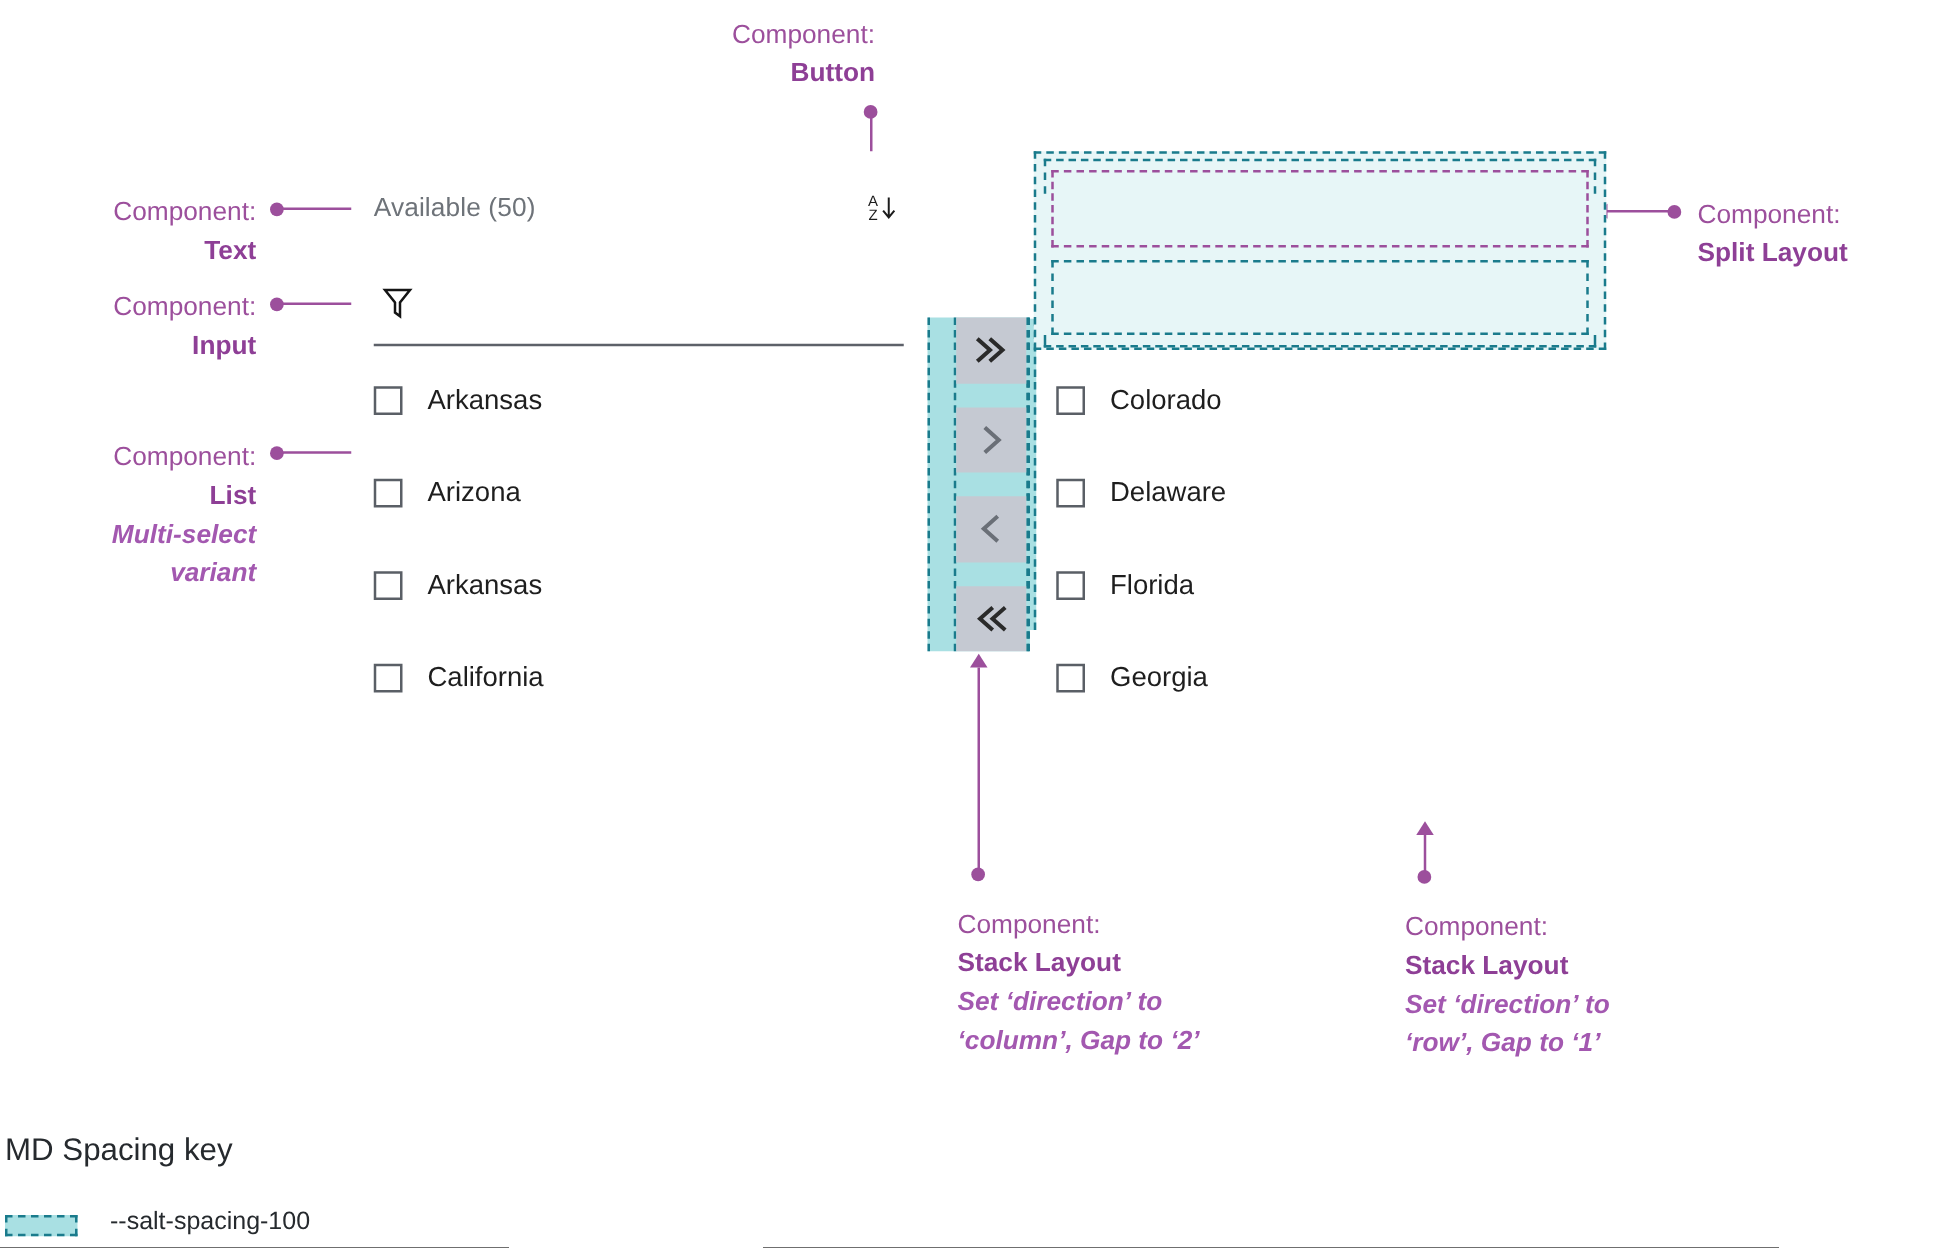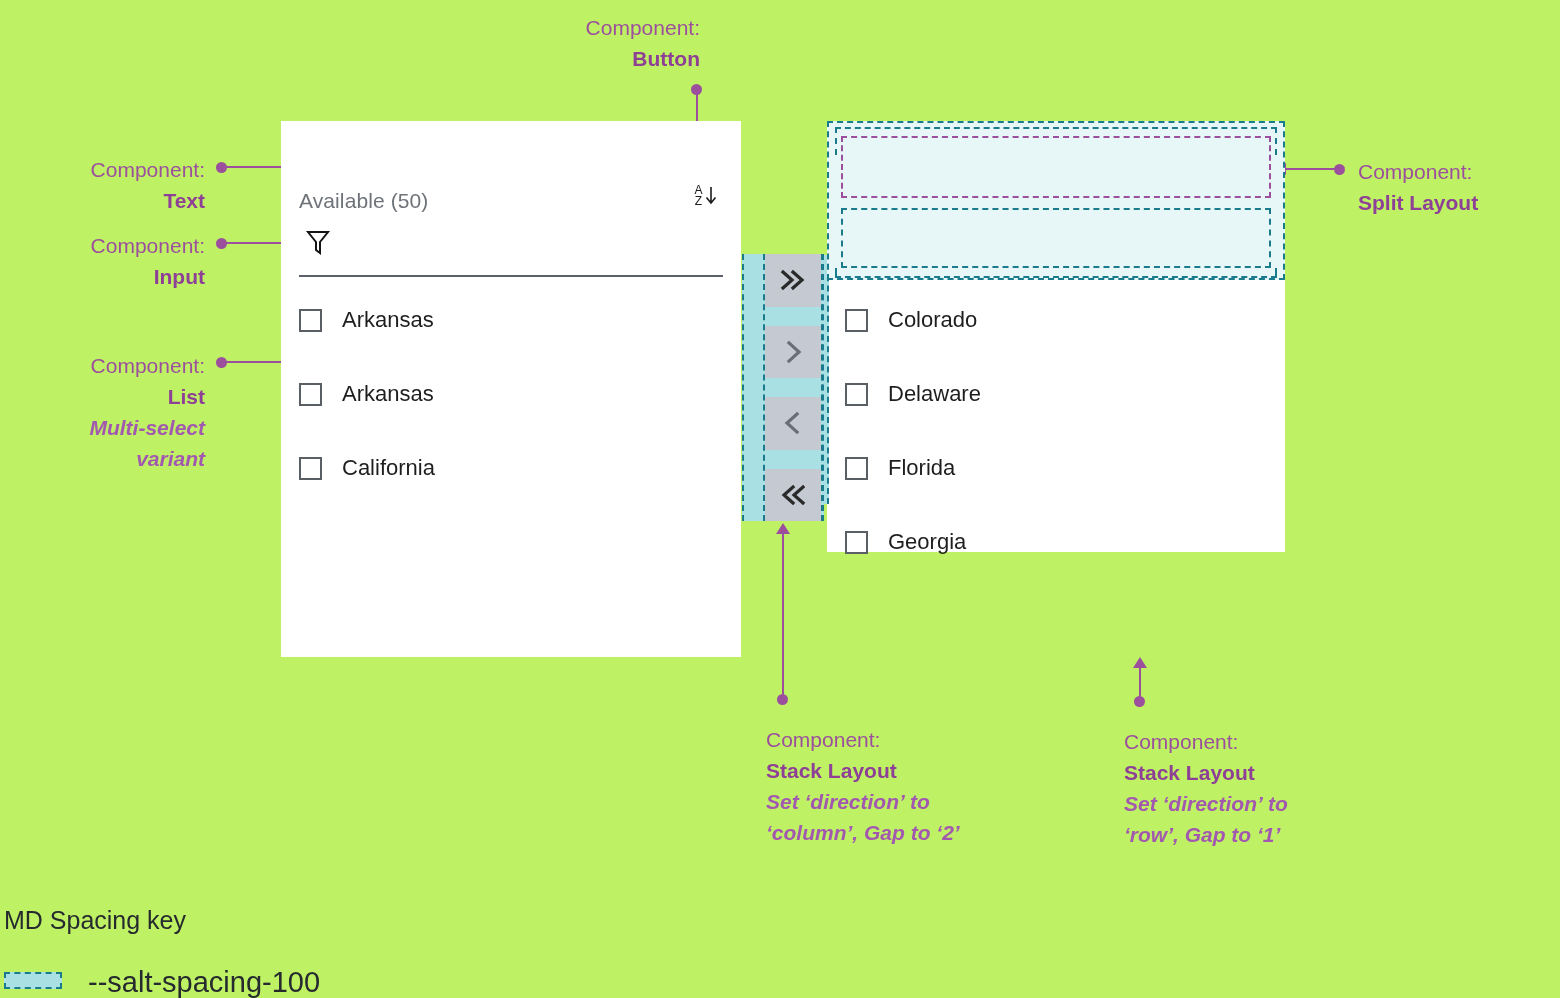--- a/index.html
+++ b/index.html
@@ -8,21 +8,21 @@
     padding: 0;
     background: #000000;
   }
   body {
     font-family: "Liberation Sans", sans-serif;
   }
   #stage {
     position: relative;
     width: 1560px;
     height: 998px;
-    background: #bef264;
+    background: #ffffff;
     overflow: hidden;
   }
 
   
   .anno {
     position: absolute;
     color: #9c4f9c;
     font-family: "Liberation Sans", sans-serif;
     font-size: 21px;
     line-height: 31px;
@@ -83,21 +83,21 @@
   }
   #left-panel  { left: 281px; top: 121px; width: 460px; height: 536px; }
   #right-panel { left: 827px; top: 121px; width: 458px; height: 431px; }
 
   .panel-head {
     position: absolute;
     left: 0; top: 0;
     width: 100%;
     height: 92px;
     display: flex;
-    align-items: flex-end;
+    align-items: center;
     box-sizing: border-box;
     padding: 0 18px 0 18px;
   }
   .head-title {
     font-size: 21px;
     color: #6e7379;
     font-family: "Liberation Sans", sans-serif;
     letter-spacing: 0.1px;
   }
   .head-actions {
@@ -281,21 +281,21 @@
     width: 58px;
     height: 17px;
     background: #a9e0e3;
     border: 2px dashed #1a7b8c;
     box-sizing: border-box;
   }
   #key-label {
     position: absolute;
     left: 88px;
     top: 966px;
-    font-size: 29px;
+    font-size: 20px;
     color: #262a2e;
     font-family: "Liberation Sans", sans-serif;
   }
 </style>
 </head>
 <body>
 
 <div id="stage">
 
   <div class="anno right-al" style="left:500px; top:12px; width:200px;">
@@ -386,20 +386,24 @@
       </span>
     </div>
 
     <div class="list">
       <div class="list-item">
         <span class="cbox"></span>
         <span class="item-label">Arkansas</span>
       </div>
       <div class="list-item">
         <span class="cbox"></span>
+        <span class="item-label">Arizona</span>
+      </div>
+      <div class="list-item">
+        <span class="cbox"></span>
         <span class="item-label">Arkansas</span>
       </div>
       <div class="list-item">
         <span class="cbox"></span>
         <span class="item-label">California</span>
       </div>
     </div>
   </div>
 
   <div class="panel" id="right-panel">

